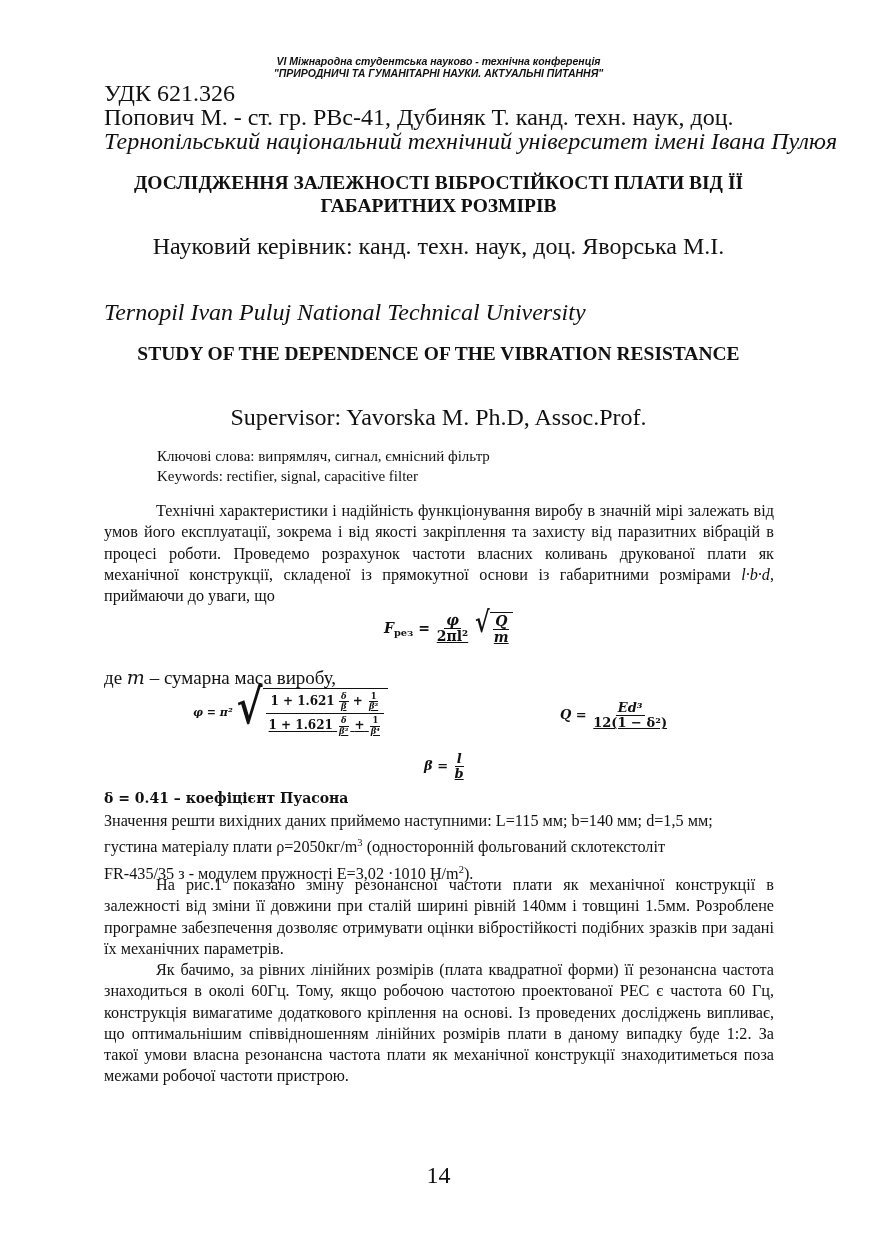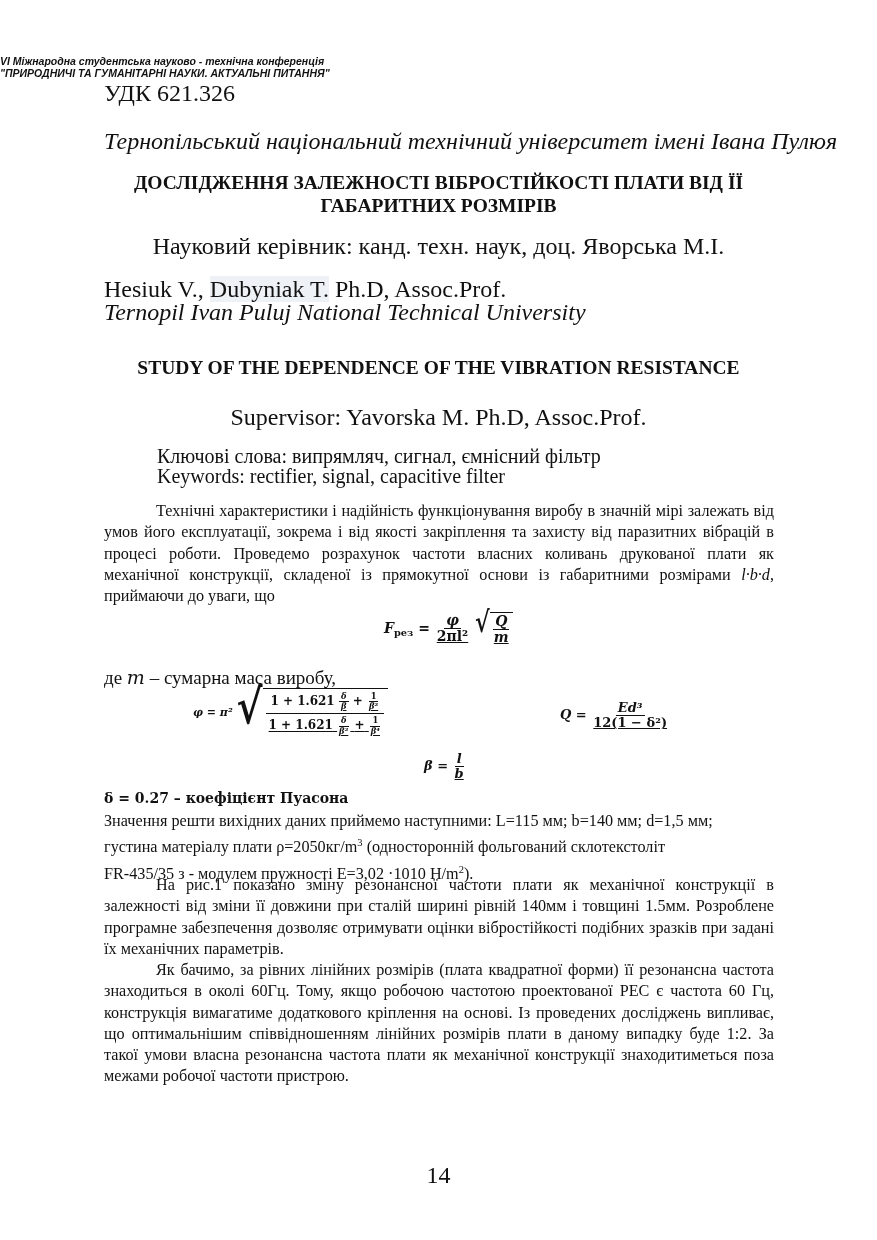--- a/index.html
+++ b/index.html
@@ -1,24 +1,24 @@
 <!DOCTYPE html>
 <html><head>
 <meta charset="utf-8">
 <style>
   html, body { margin: 0; padding: 0; background: #ffffff; }
   body { width: 877px; height: 1240px; position: relative; overflow: hidden; color: #111; }
   .page { position: absolute; left: 0; top: 0; width: 877px; height: 1240px; font-family: "Liberation Serif", serif; }
   .abs { position: absolute; }
-  .conf { left: 0; width: 877px; text-align: left; font-family: "Liberation Sans", sans-serif; font-weight: bold; font-style: italic; font-size: 10.5px; line-height: 12px; }
+  .conf { left: 0; width: 877px; text-align: center; font-family: "Liberation Sans", sans-serif; font-weight: bold; font-style: italic; font-size: 10.5px; line-height: 12px; }
   .t18 { font-size: 24px; line-height: 22px; }
   .it { font-style: italic; }
   .title { left: 104px; width: 669px; text-align: center; font-weight: bold; font-size: 19.5px; line-height: 23px; }
   .center { left: 104px; width: 669px; text-align: center; }
-  .kw { left: 157px; font-size: 20px; line-height: 20px; }
+  .kw { left: 157px; font-size: 15px; line-height: 20px; }
   .para { left: 104px; width: 670px; font-size: 16.2px; line-height: 21.3px; text-align: justify; }
   .para p { margin: 0; text-indent: 52px; text-align-last: left; }
   .hl { background: #eef1f5; }
   .math { font-family: "DejaVu Serif", serif; font-weight: bold; }
   .mi { font-style: italic; }
   .frac { display: inline-flex; flex-direction: column; align-items: center; vertical-align: middle; }
   .frac .num { border-bottom: 1.4px solid #111; padding: 0 2px; line-height: 1.1; }
   .frac .den { line-height: 1.1; padding: 0 2px; text-decoration: underline; }
   .sqrt { display: inline-flex; align-items: stretch; vertical-align: middle; }
   .sqrt .rad { font-size: 1.6em; line-height: 1; transform: scaleY(1.3); display: inline-block; }
@@ -29,33 +29,31 @@
 </style>
 </head>
 <body>
 
 <div class="page">
 
   <div class="abs conf" style="top:55px;">VI Міжнародна студентська науково - технічна конференція</div>
   <div class="abs conf" style="top:67px;">"ПРИРОДНИЧІ ТА ГУМАНІТАРНІ НАУКИ. АКТУАЛЬНІ ПИТАННЯ"</div>
 
   <div class="abs t18" style="left:104px; top:82px;">УДК 621.326</div>
+  <div class="abs t18" style="left:104px; top:106px;">Попович М. - ст. гр. РВс-41, Дубиняк Т. канд. техн. наук, доц.</div>
   <div class="abs t18 it" style="left:104px; top:130px;">Тернопільський національний технічний університет імені Івана Пулюя</div>
 
   <div class="abs title" style="top:194px;">ГАБАРИТНИХ РОЗМІРІВ</div>
   <div class="abs title" style="top:171px;">ДОСЛІДЖЕННЯ ЗАЛЕЖНОСТІ ВІБРОСТІЙКОСТІ ПЛАТИ  ВІД ЇЇ</div>
 
   <div class="abs center t18" style="top:235px;">Науковий керівник: канд. техн. наук, доц. Яворська М.І.</div>
 
-  <div class="abs t18" style="left:104px; top:278px;">
-    <span>Hesiuk V., </span><span class="hl">Dubyniak T.</span><span> Ph.D, Assoc.Prof.</span>
-  </div>
   <div class="abs t18 it" style="left:104px; top:301px;">Ternopil Ivan Puluj National Technical University</div>
 
-  <div class="abs title" style="top:342px;margin-top:14px;">STUDY OF THE DEPENDENCE OF THE VIBRATION RESISTANCE</div>
+  <div class="abs title" style="top:342px;">STUDY OF THE DEPENDENCE OF THE VIBRATION RESISTANCE</div>
 
   <div class="abs center t18" style="top:406px;">Supervisor: Yavorska M. Ph.D, Assoc.Prof.</div>
 
   <div class="abs kw" style="top:446px;">Ключові слова: випрямляч, сигнал, ємнісний фільтр</div>
   <div class="abs kw" style="top:466px;">Keywords:  rectifier, signal, capacitive filter</div>
 
   <div class="abs para" style="top:501px;">
     <p><span>Технічні характеристики і надійність функціонування виробу в значній мірі залежать від умов його експлуатації, зокрема і від якості закріплення та захисту від паразитних вібрацій в процесі роботи. Проведемо розрахунок частоти власних коливань друкованої плати як механічної конструкції, складеної із прямокутної основи із габаритними розмірами </span><span class="it">l·b·d</span><span>, приймаючи до уваги, що</span></p>
   </div>
 
@@ -125,21 +123,21 @@
   </div>
 
   <div class="abs math" style="left:424px; top:752px; font-size:13px;">
     <span class="mi">β =</span>
     <span class="frac">
         <span class="num mi">l</span>
         <span class="den mi">b</span>
       </span>
   </div>
 
-  <div class="abs math" style="left:104px; top:790px; font-size:14px;">δ = 0.27 – коефіцієнт Пуасона</div>
+  <div class="abs math" style="left:104px; top:790px; font-size:14px;">δ = 0.41 – коефіцієнт Пуасона</div>
 
   <div class="abs para" style="top:811px; text-align:left;">
     <div>Значення решти вихідних даних приймемо наступними: L=115 мм; b=140 мм; d=1,5 мм;</div>
     <div><span>густина матеріалу плати ρ=2050кг/m</span><sup>3</sup><span> (односторонній фольгований склотекстоліт</span></div>
     <div><span>FR-435/35 з - модулем пружності E=3,02 ·1010 Н/m</span><sup>2</sup><span>).</span></div>
   </div>
 
   <div class="abs para" style="top:875px;">
     <p>На рис.1 показано зміну резонансної частоти плати як механічної конструкції в залежності від зміни її довжини при сталій ширині рівній 140мм і товщині 1.5мм. Розроблене програмне забезпечення дозволяє отримувати оцінки вібростійкості подібних зразків при задані їх механічних параметрів.</p>
   </div>

